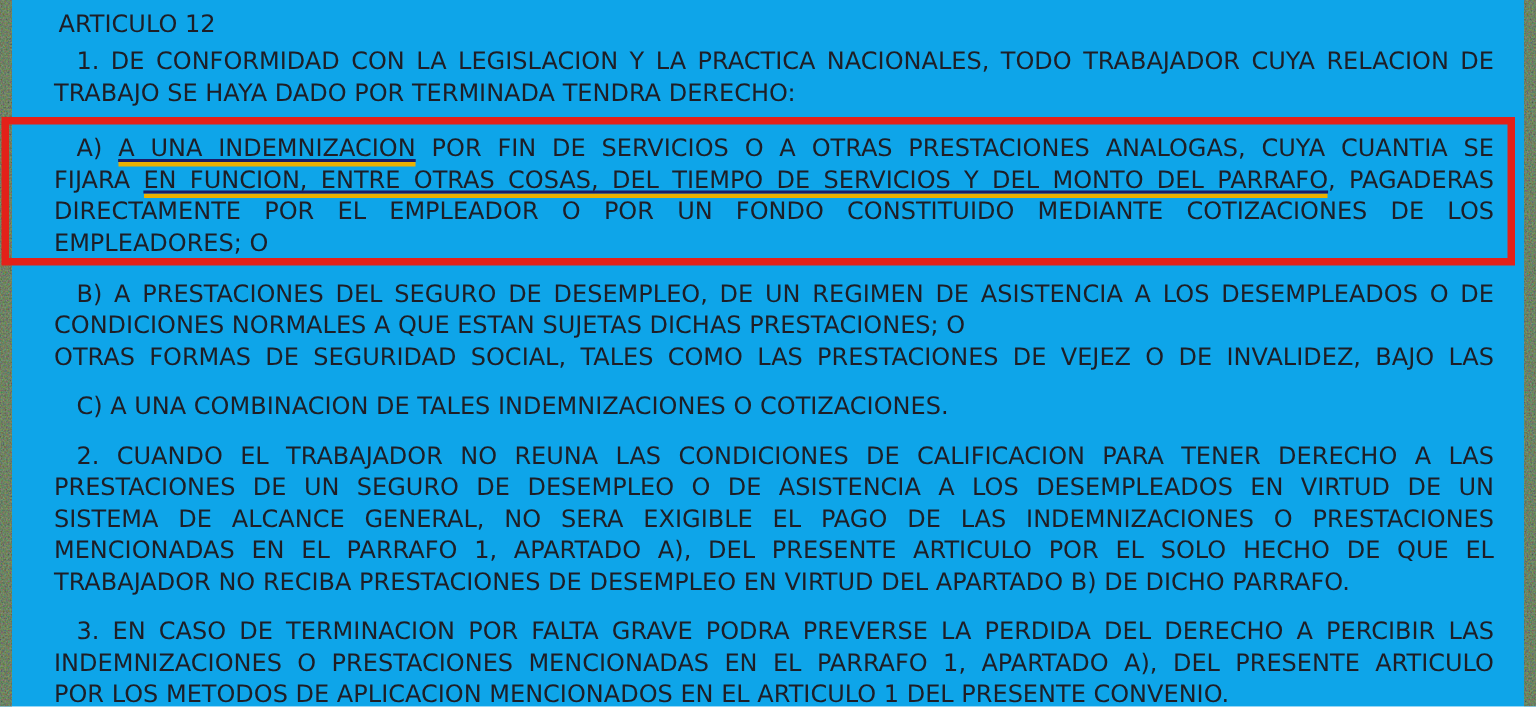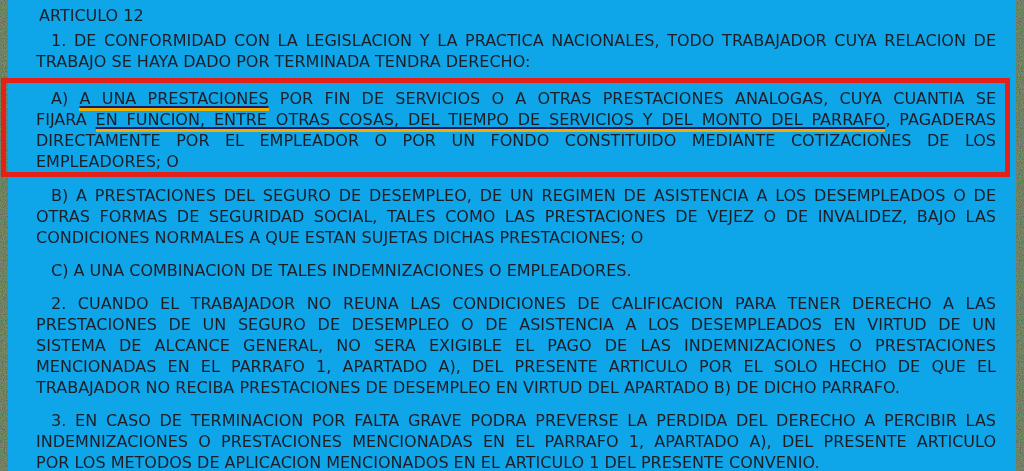--- a/index.html
+++ b/index.html
@@ -76,32 +76,32 @@
   </svg>
 
   <div class="doc">
     <div class="title">ARTICULO 12</div>
     <div id="paragraphs">
         <div class="para">
           <div class="line first"><span>1. DE CONFORMIDAD CON LA LEGISLACION Y LA PRACTICA NACIONALES, TODO TRABAJADOR CUYA RELACION DE</span></div>
           <div class="line last"><span>TRABAJO SE HAYA DADO POR TERMINADA TENDRA DERECHO:</span></div>
         </div>
         <div class="para">
-          <div class="line first"><span>A) </span><span class="u">A UNA PRESTACIONES</span><span> POR FIN DE SERVICIOS O A OTRAS PRESTACIONES ANALOGAS, CUYA CUANTIA SE</span></div>
+          <div class="line first"><span>A) </span><span class="u">A UNA INDEMNIZACION</span><span> POR FIN DE SERVICIOS O A OTRAS PRESTACIONES ANALOGAS, CUYA CUANTIA SE</span></div>
           <div class="line"><span>FIJARA </span><span class="u">EN FUNCION, ENTRE OTRAS COSAS, DEL TIEMPO DE SERVICIOS Y DEL MONTO DEL PARRAFO</span><span>, PAGADERAS</span></div>
           <div class="line"><span>DIRECTAMENTE POR EL EMPLEADOR O POR UN FONDO CONSTITUIDO MEDIANTE COTIZACIONES DE LOS</span></div>
           <div class="line last"><span>EMPLEADORES; O</span></div>
         </div>
         <div class="para">
           <div class="line first"><span>B) A PRESTACIONES DEL SEGURO DE DESEMPLEO, DE UN REGIMEN DE ASISTENCIA A LOS DESEMPLEADOS O DE</span></div>
+          <div class="line last"><span>CONDICIONES NORMALES A QUE ESTAN SUJETAS DICHAS PRESTACIONES; O</span></div>
           <div class="line"><span>OTRAS FORMAS DE SEGURIDAD SOCIAL, TALES COMO LAS PRESTACIONES DE VEJEZ O DE INVALIDEZ, BAJO LAS</span></div>
-          <div class="line last"><span>CONDICIONES NORMALES A QUE ESTAN SUJETAS DICHAS PRESTACIONES; O</span></div>
         </div>
         <div class="para">
-          <div class="line first last"><span>C) A UNA COMBINACION DE TALES INDEMNIZACIONES O EMPLEADORES.</span></div>
+          <div class="line first last"><span>C) A UNA COMBINACION DE TALES INDEMNIZACIONES O COTIZACIONES.</span></div>
         </div>
         <div class="para">
           <div class="line first"><span>2. CUANDO EL TRABAJADOR NO REUNA LAS CONDICIONES DE CALIFICACION PARA TENER DERECHO A LAS</span></div>
           <div class="line"><span>PRESTACIONES DE UN SEGURO DE DESEMPLEO O DE ASISTENCIA A LOS DESEMPLEADOS EN VIRTUD DE UN</span></div>
           <div class="line"><span>SISTEMA DE ALCANCE GENERAL, NO SERA EXIGIBLE EL PAGO DE LAS INDEMNIZACIONES O PRESTACIONES</span></div>
           <div class="line"><span>MENCIONADAS EN EL PARRAFO 1, APARTADO A), DEL PRESENTE ARTICULO POR EL SOLO HECHO DE QUE EL</span></div>
           <div class="line last"><span>TRABAJADOR NO RECIBA PRESTACIONES DE DESEMPLEO EN VIRTUD DEL APARTADO B) DE DICHO PARRAFO.</span></div>
         </div>
         <div class="para">
           <div class="line first"><span>3. EN CASO DE TERMINACION POR FALTA GRAVE PODRA PREVERSE LA PERDIDA DEL DERECHO A PERCIBIR LAS</span></div>

